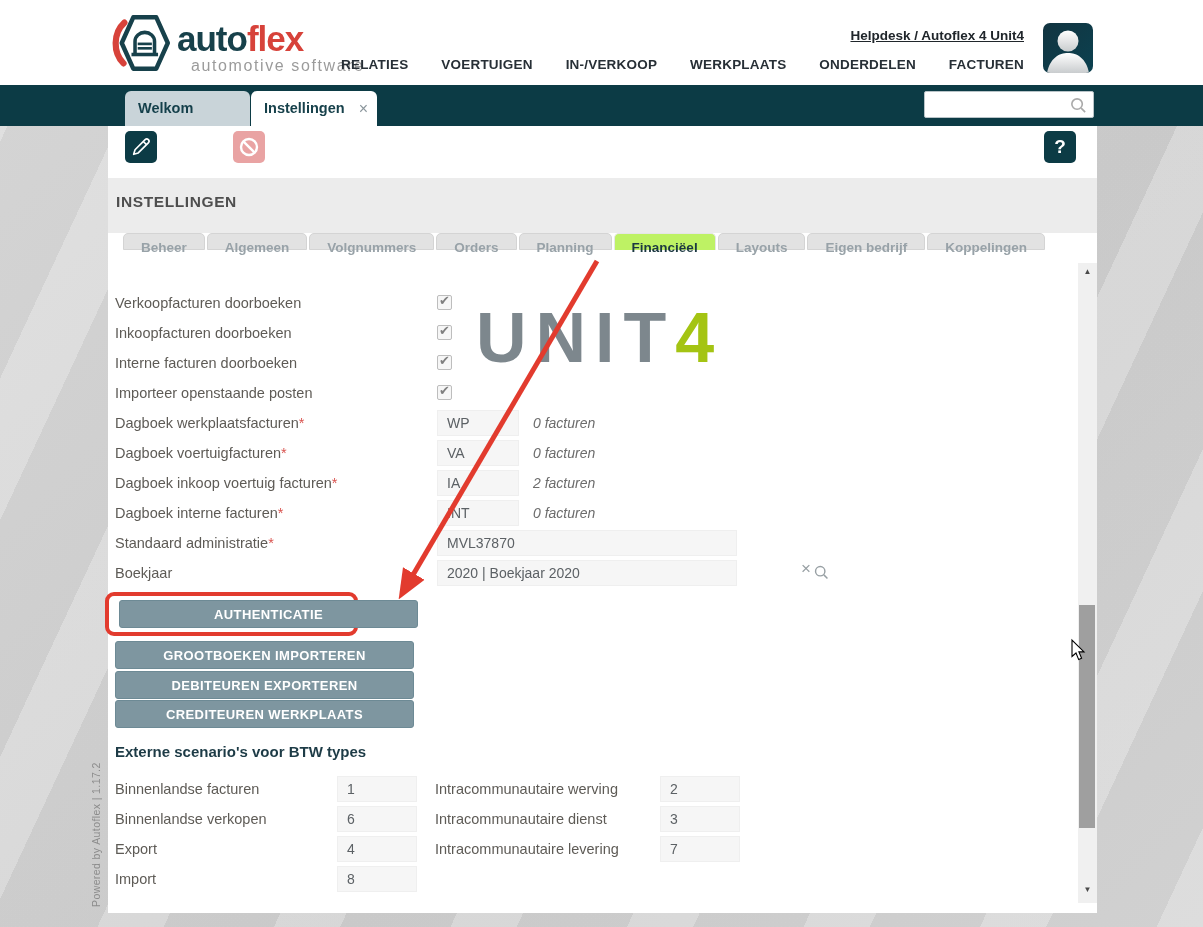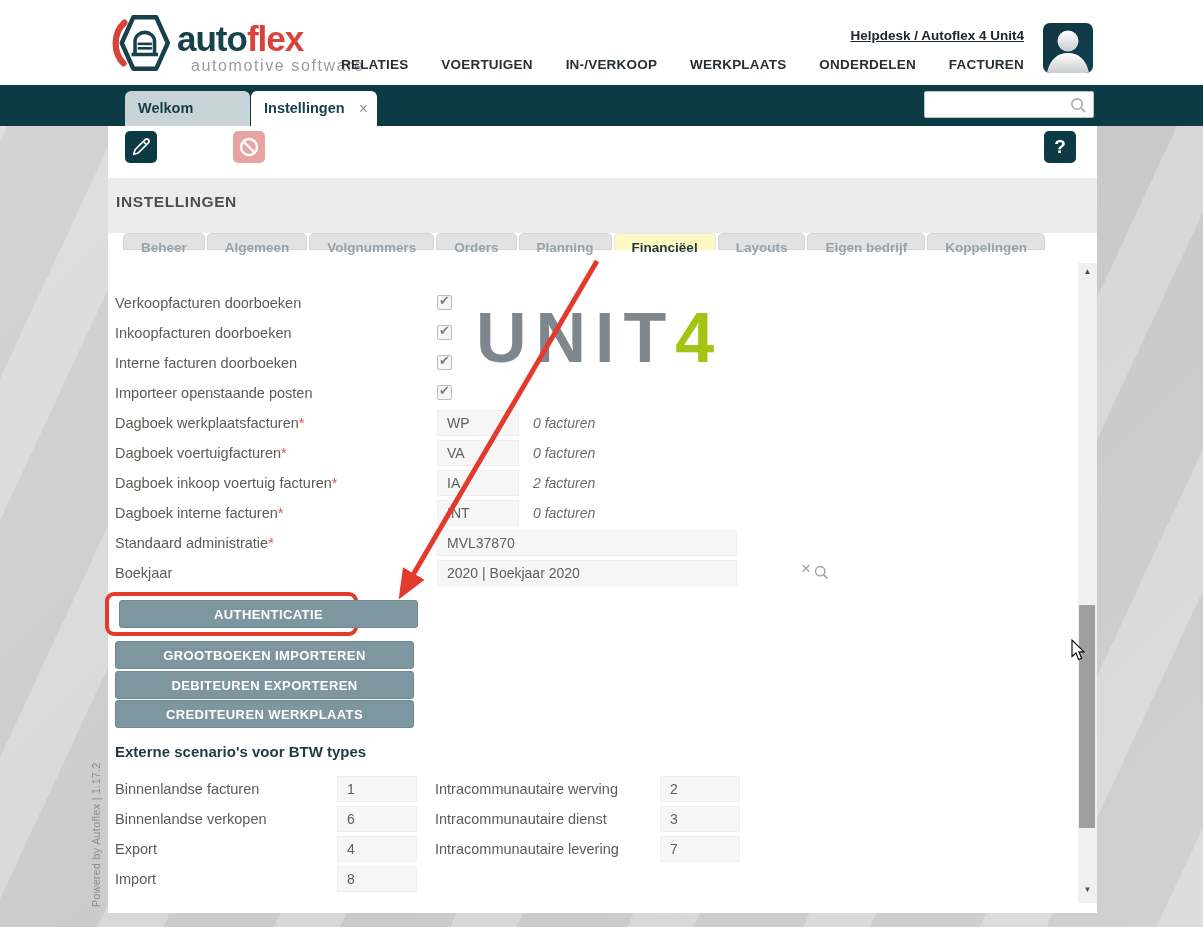--- a/index.html
+++ b/index.html
@@ -49,21 +49,21 @@
   .tbtn.pink { background:#e9a3a3; }
   .tbtn.help { font-size:19px; font-weight:bold; color:#fff; font-family:"Liberation Sans",sans-serif; }
 
   .titlestrip { position:absolute; left:0; top:52px; width:989px; height:55px; background:#ececec; }
   .titlestrip h1 { position:absolute; left:8px; top:15px; font-size:15.5px; font-weight:bold;
     color:#4e4e4e; letter-spacing:.6px; }
 
   .stabs { position:absolute; left:15px; top:107px; height:29px; display:flex; gap:2px; }
   .stab { height:17px; line-height:27px; padding:0 17px; font-size:13.5px; font-weight:bold;
     color:#98a2a8; background:#e2e2e2; border:1px solid #d4d4d4; border-radius:5px 5px 0 0; cursor:pointer; }
-  .stab.active { background:#fef9c3; color:#1c3841; border-color:#e6e6e6; border-bottom:none; }
+  .stab.active { background:#bef264; color:#1c3841; border-color:#e6e6e6; border-bottom:none; }
 
   .scrollpane { position:absolute; left:0; top:136px; width:970px; height:651px; background:#fff; }
 
   .frow { position:absolute; left:0; width:100%; height:30px; }
   .flabel { position:absolute; left:7px; line-height:30px; font-size:14.5px; color:#5e5b56; }
   .req { color:#d9534f; }
   .cb { position:absolute; left:329px; top:7px; width:15px; height:15px; background:#f6f6f6;
     border:1px solid #bdbdbd; border-radius:2px; cursor:pointer; }
   .cb span { position:absolute; left:1px; top:-3px; font-size:13px; color:#7f7f7f; }
   .fbox { position:absolute; left:329px; top:2px; width:82px; height:26px; background:#f6f6f6;

